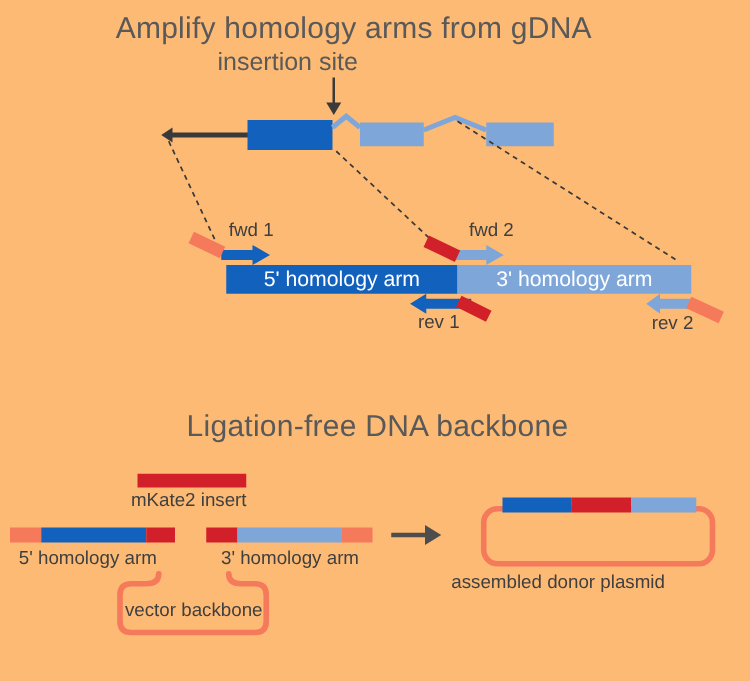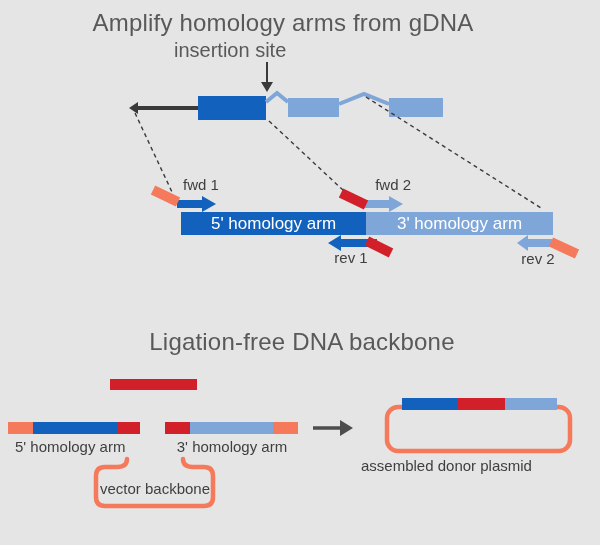--- a/index.html
+++ b/index.html
@@ -1,17 +1,17 @@
 <!DOCTYPE html>
 <html><head>
 <meta charset="utf-8">
 <style>
   html,body{margin:0;padding:0;background:#ffffff;}
   #canvas{
-    position:relative;width:600px;height:545px;background:#e5e5e5;
+    position:relative;width:600px;height:545px;background:#fdba74;
     font-family:"Liberation Sans","DejaVu Sans",sans-serif;overflow:hidden;
   }
   .abs{position:absolute;}
   .section-title{font-size:24px;color:#595959;text-align:center;letter-spacing:0.2px;}
   .sub-label{font-size:20px;color:#595959;text-align:left;}
   .primer-label{font-size:15px;color:#3f3f3f;text-align:center;}
   .small-label{font-size:15px;color:#3f3f3f;}
   .arm-box{
     height:23px;line-height:23px;color:#ffffff;font-size:17px;text-align:center;
   }
@@ -112,20 +112,21 @@
   <div class="abs primer-label" style="left:176px;top:176px;width:50px;">fwd 1</div>
   <div class="abs primer-label" style="left:361px;top:176px;width:50px;text-align:right;">fwd 2</div>
   <div class="abs primer-label" style="left:326px;top:249px;width:50px;">rev 1</div>
   <div class="abs primer-label" style="left:513px;top:250px;width:50px;text-align:center;">rev 2</div>
 
   <div class="abs arm-box box-dblue" style="left:181px;top:212px;width:185px;">5' homology arm</div>
   <div class="abs arm-box box-lblue" style="left:366px;top:212px;width:187px;">3' homology arm</div>
 
   <div class="abs section-title" style="left:102px;top:328px;width:400px;">Ligation-free DNA backbone</div>
 
+  <div class="abs small-label" style="left:91px;top:392px;width:120px;text-align:center;">mKate2 insert</div>
 
   <div class="abs small-label" style="left:15px;top:438px;width:132px;">5' homology arm</div>
 
   <div class="abs small-label" style="left:166px;top:438px;width:132px;text-align:center;">3' homology arm</div>
 
   <div class="abs small-label" style="left:94px;top:480px;width:122px;text-align:center;">vector backbone</div>
 
   <div class="abs small-label" style="left:361px;top:457px;width:200px;text-align:left;">assembled donor plasmid</div>
 
 </div>

